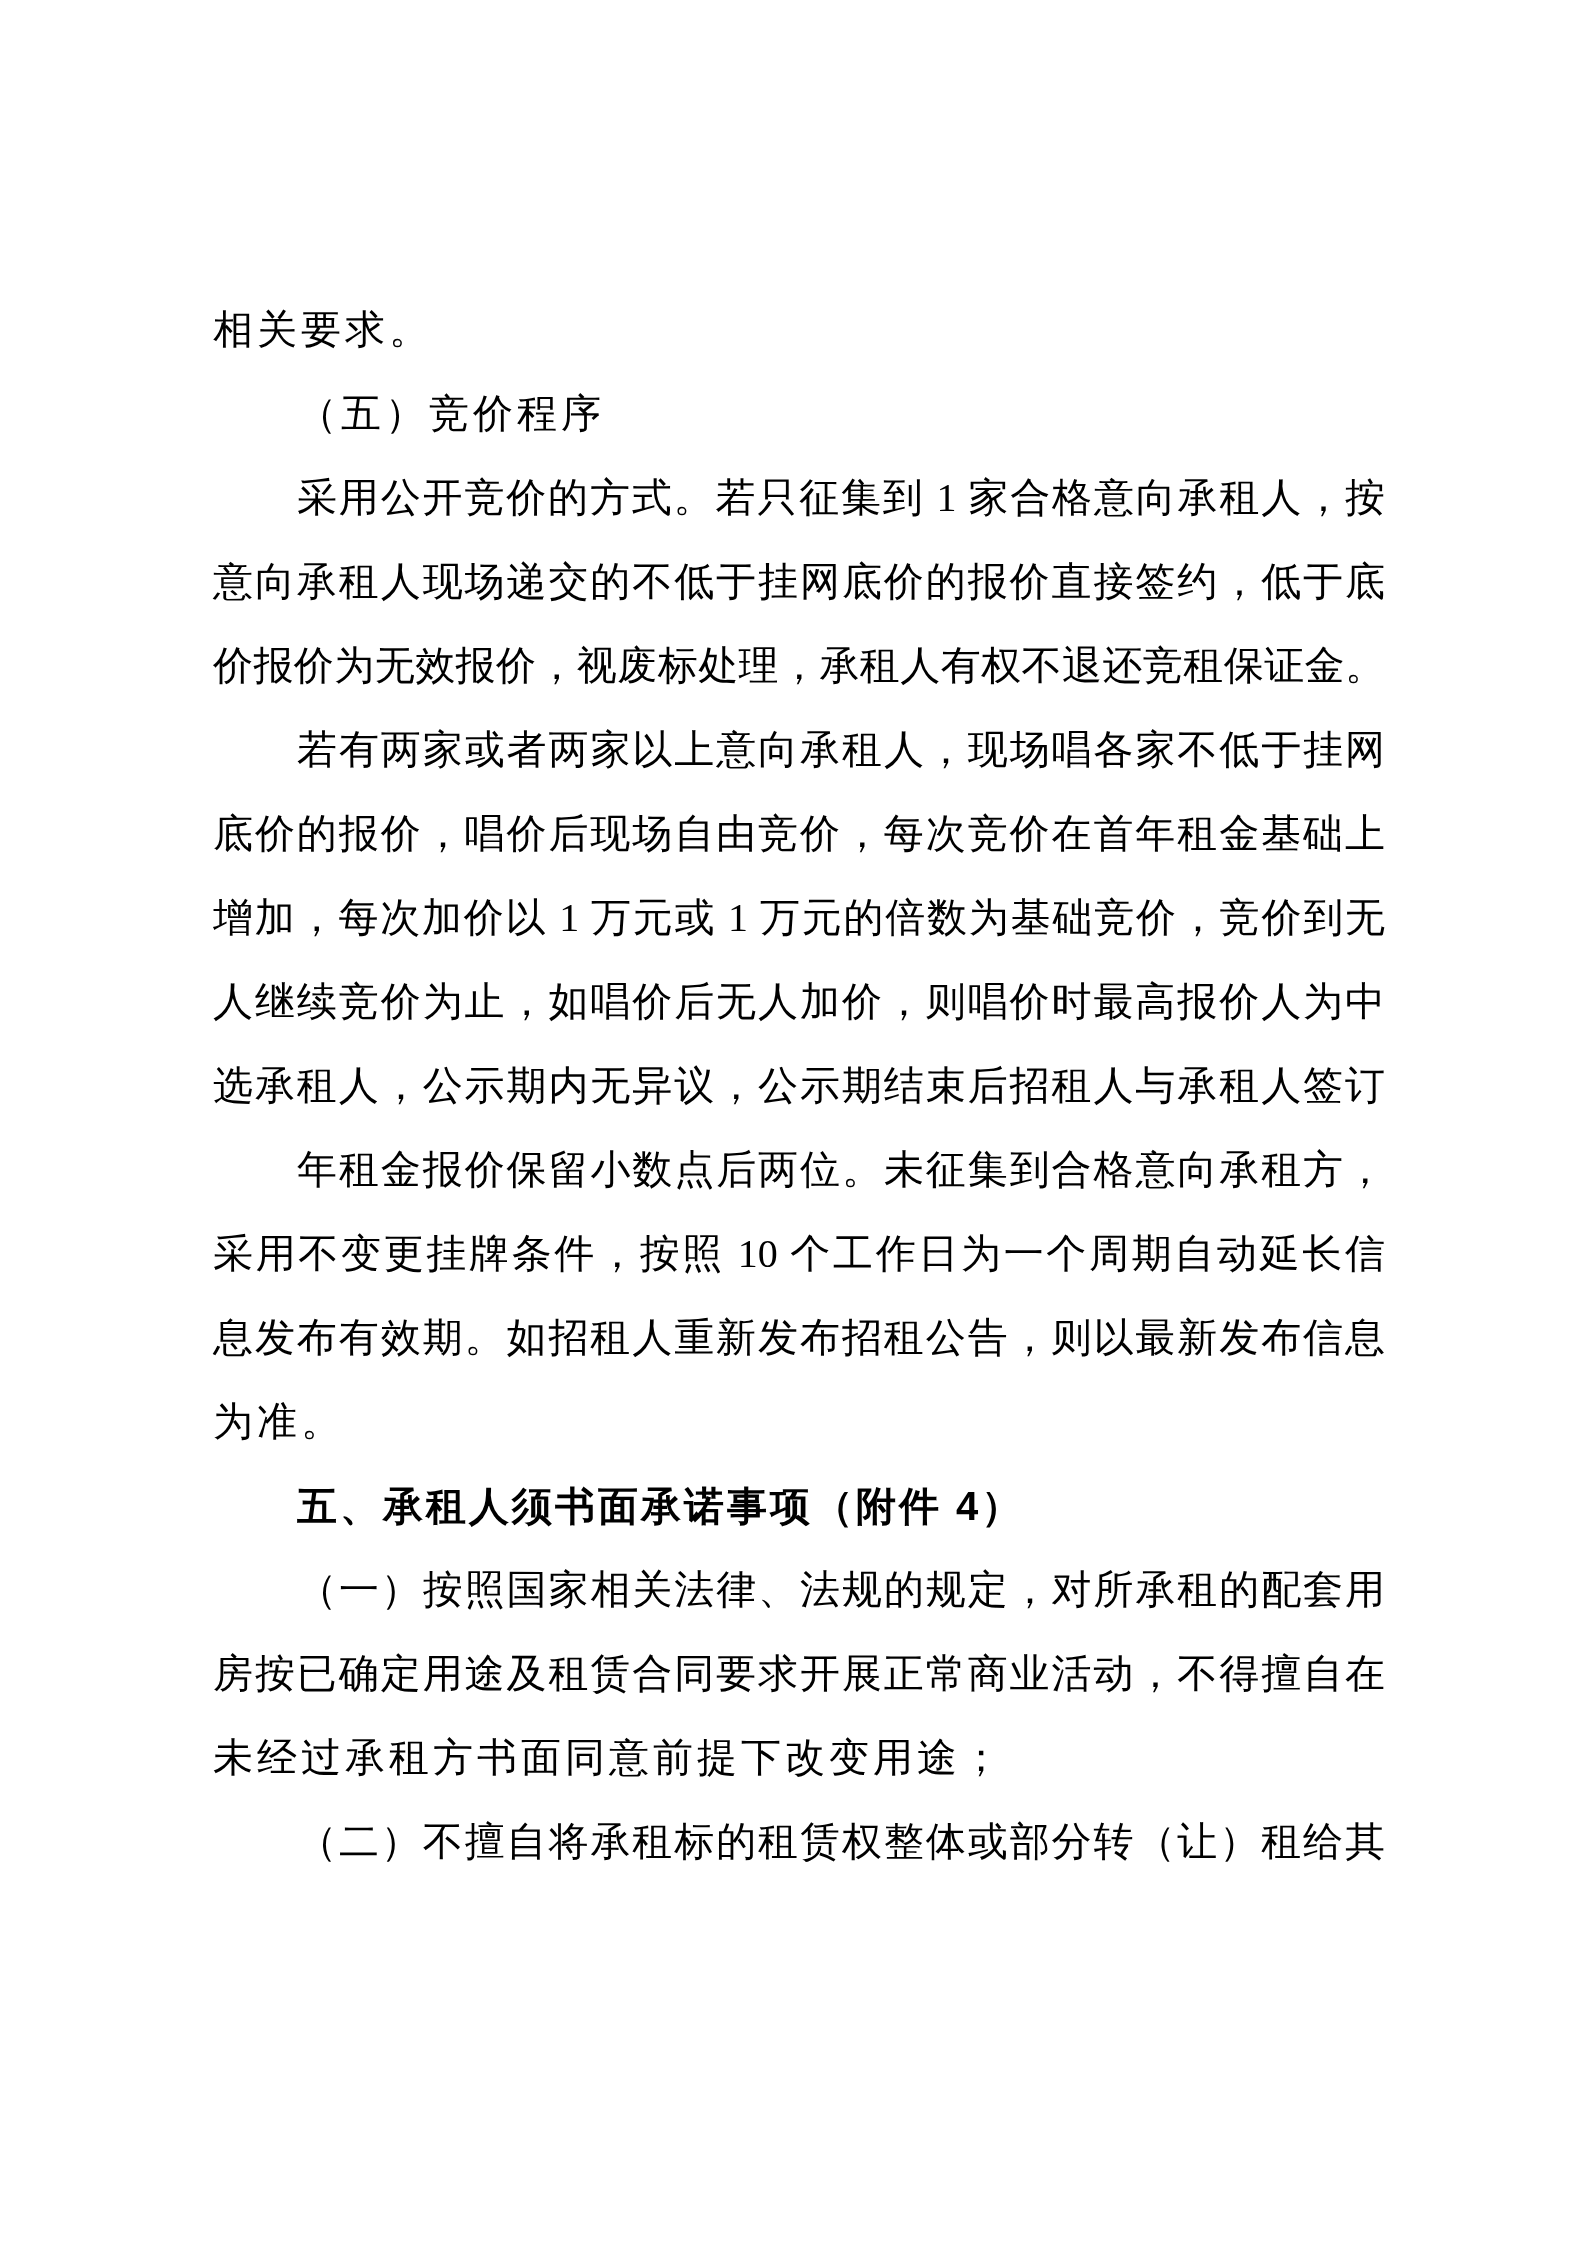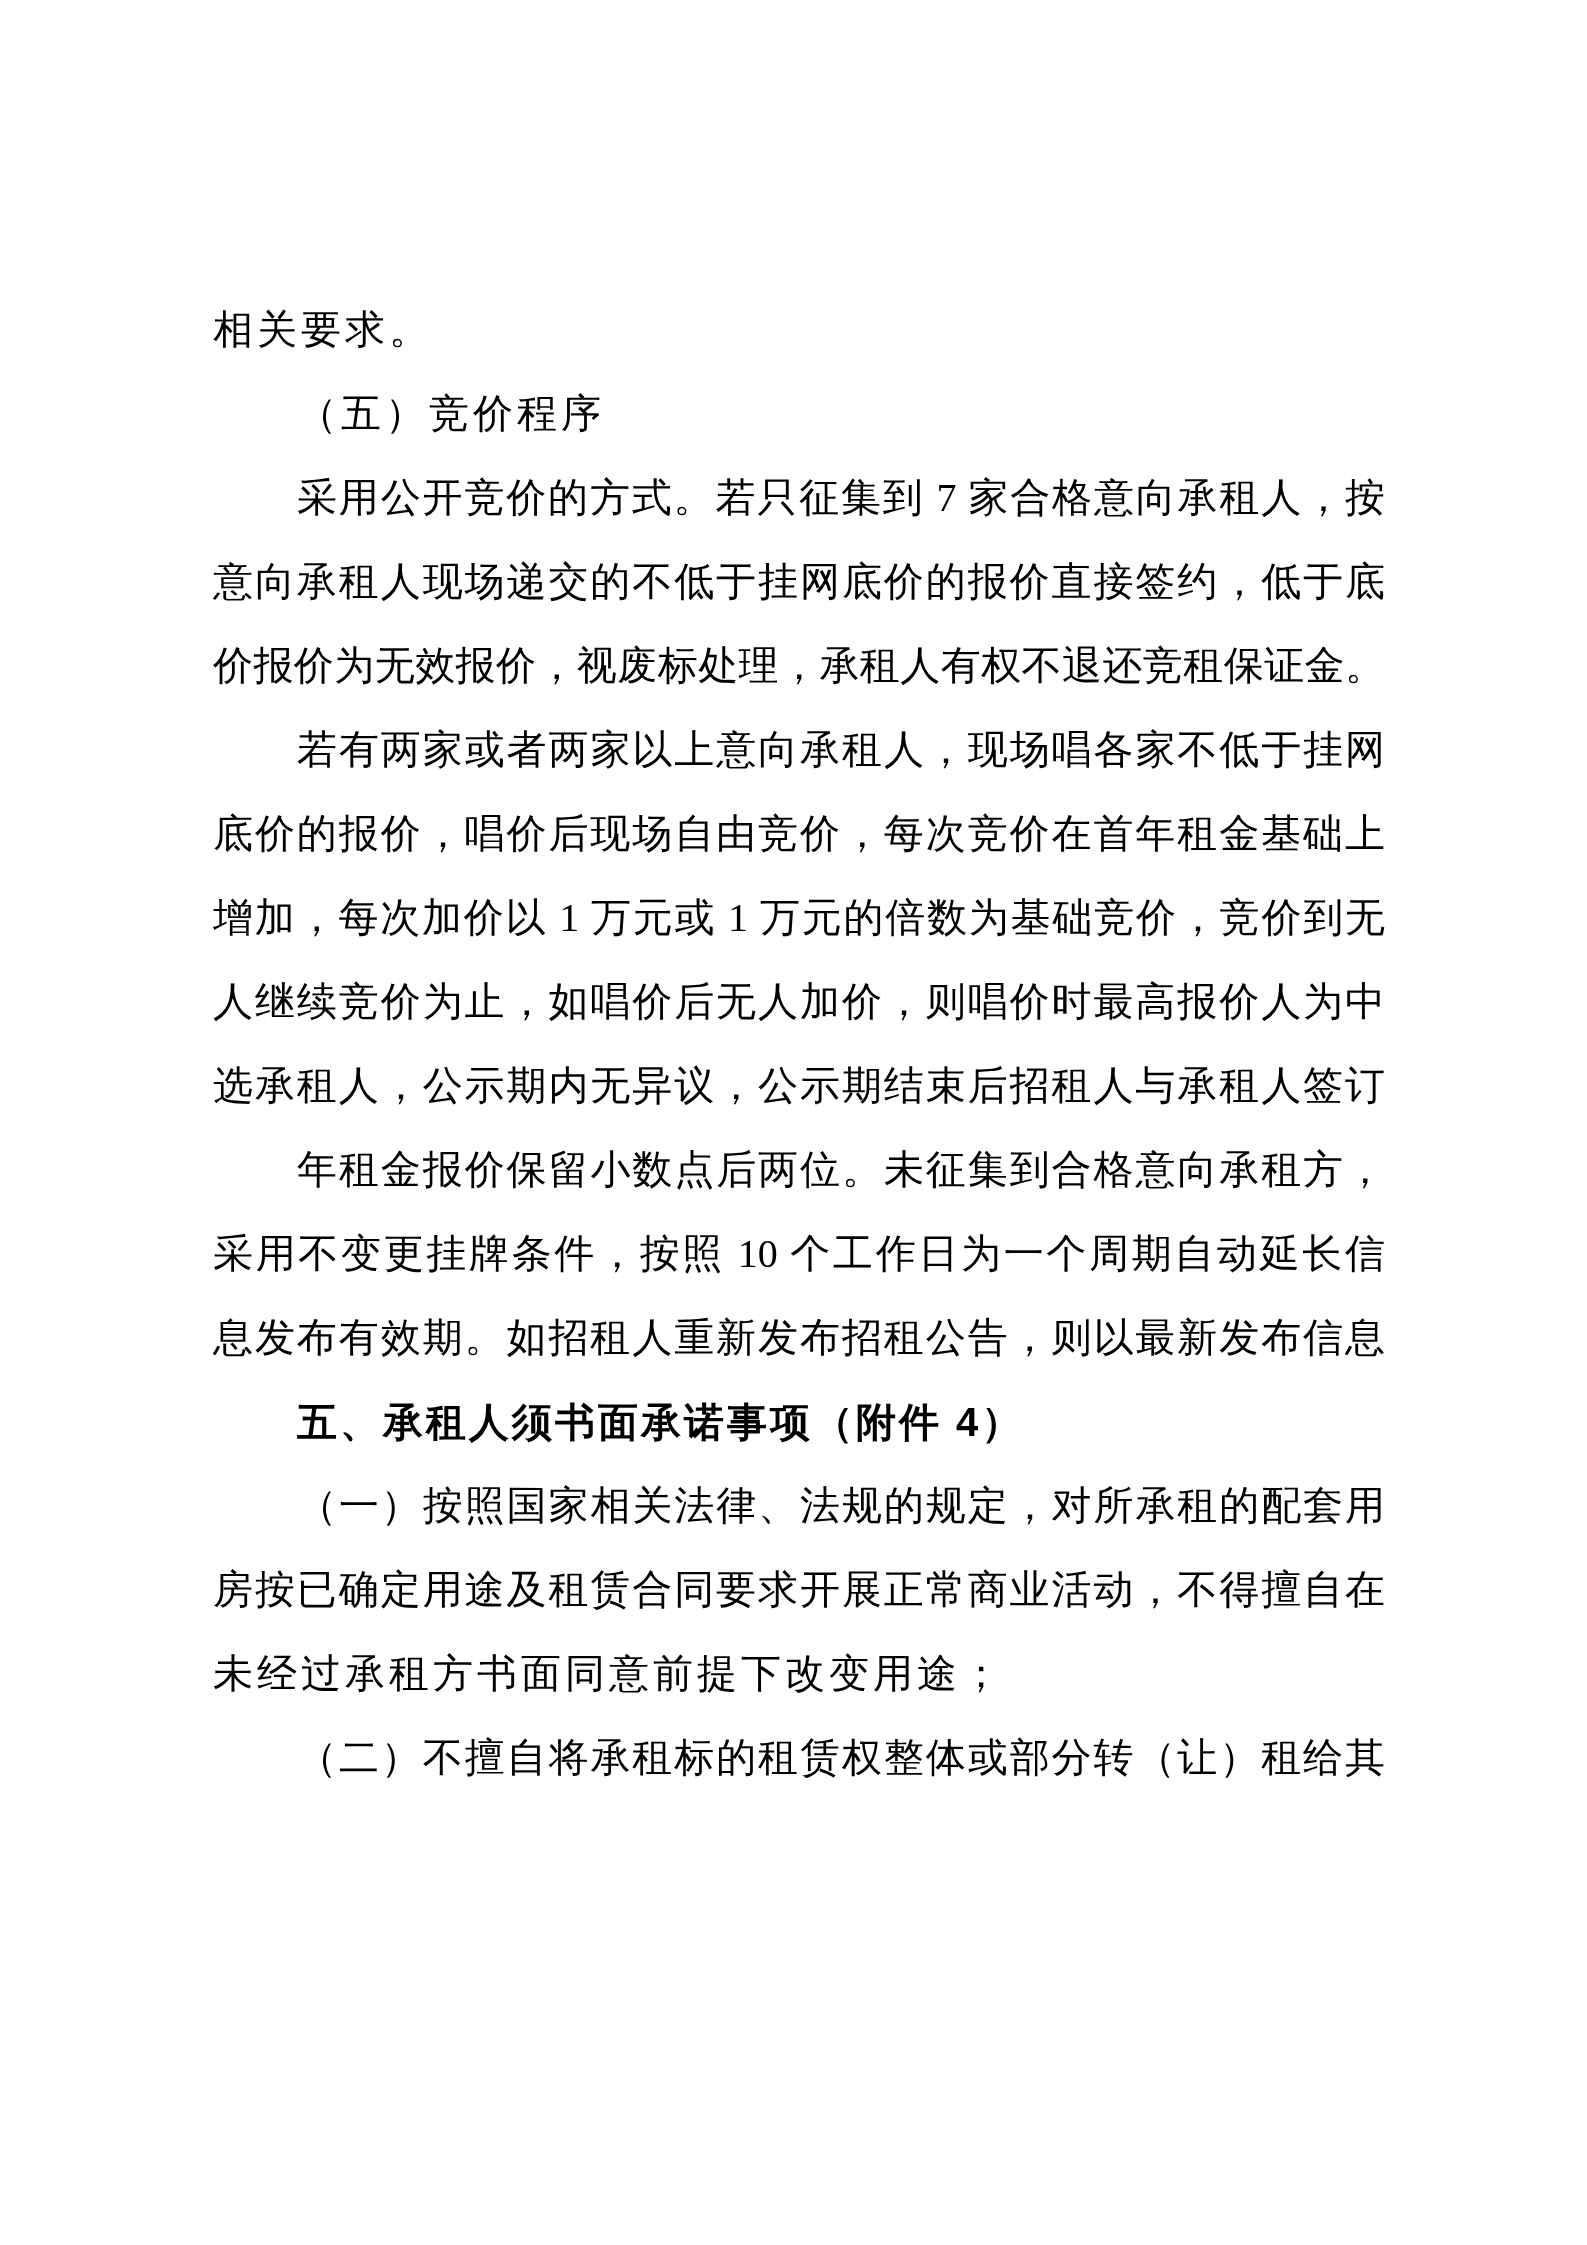--- a/index.html
+++ b/index.html
@@ -54,30 +54,31 @@
     letter-spacing: 3px;
   }
 </style>
 </head>
 <body style="background: rgb(255, 255, 255); color: rgb(0, 0, 0);">
 
 <div class="doc-page">
   <div class="doc-body">
     <div class="line">相关要求。</div>
     <div class="line indent">（五）竞价程序</div>
-    <div class="line indent j">采用公开竞价的方式。若只征集到 7 家合格意向承租人，按</div>
+    <div class="line indent j">采用公开竞价的方式。若只征集到 1 家合格意向承租人，按</div>
     <div class="line j">意向承租人现场递交的不低于挂网底价的报价直接签约，低于底</div>
     <div class="line j">价报价为无效报价，视废标处理，承租人有权不退还竞租保证金。</div>
     <div class="line indent j">若有两家或者两家以上意向承租人，现场唱各家不低于挂网</div>
     <div class="line j">底价的报价，唱价后现场自由竞价，每次竞价在首年租金基础上</div>
     <div class="line j">增加，每次加价以 1 万元或 1 万元的倍数为基础竞价，竞价到无</div>
     <div class="line j">人继续竞价为止，如唱价后无人加价，则唱价时最高报价人为中</div>
     <div class="line j">选承租人，公示期内无异议，公示期结束后招租人与承租人签订</div>
     <div class="line indent j">年租金报价保留小数点后两位。未征集到合格意向承租方，</div>
     <div class="line j">采用不变更挂牌条件，按照 10 个工作日为一个周期自动延长信</div>
     <div class="line j">息发布有效期。如招租人重新发布招租公告，则以最新发布信息</div>
+    <div class="line">为准。</div>
     <div class="line indent heading">五、承租人须书面承诺事项（附件 4）</div>
     <div class="line indent j">（一）按照国家相关法律、法规的规定，对所承租的配套用</div>
     <div class="line j">房按已确定用途及租赁合同要求开展正常商业活动，不得擅自在</div>
     <div class="line">未经过承租方书面同意前提下改变用途；</div>
     <div class="line indent j">（二）不擅自将承租标的租赁权整体或部分转（让）租给其</div>
   </div>
 </div>
 
 </body></html>

